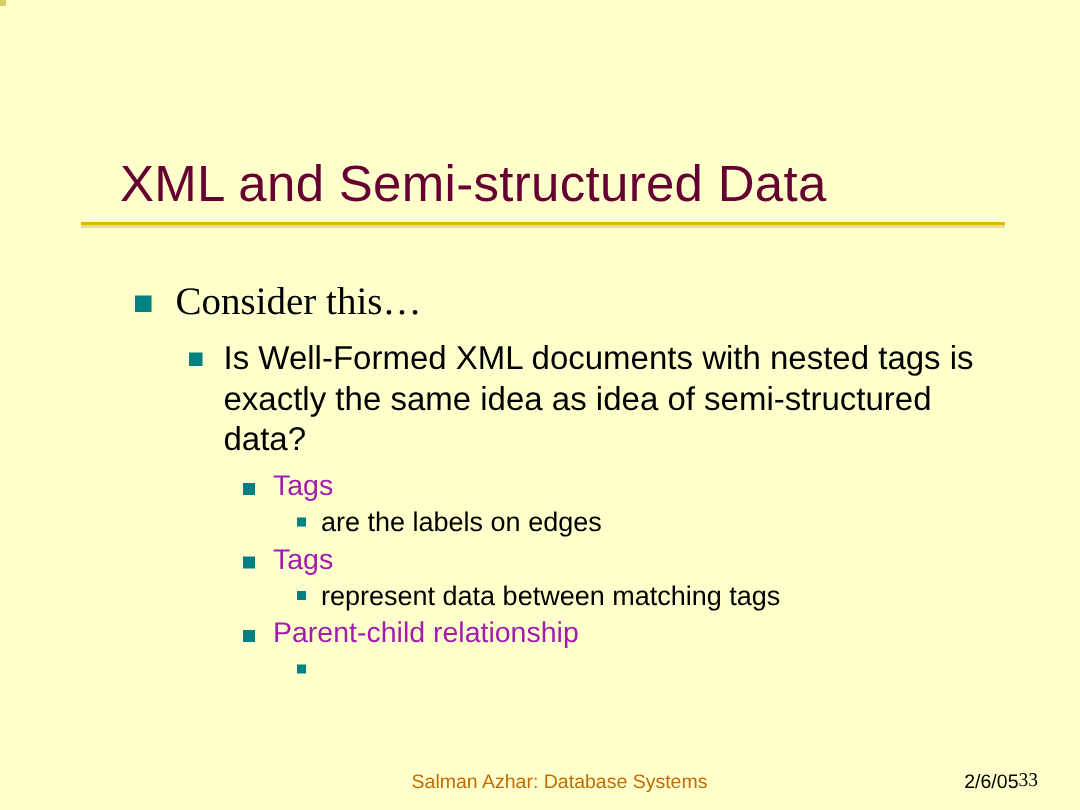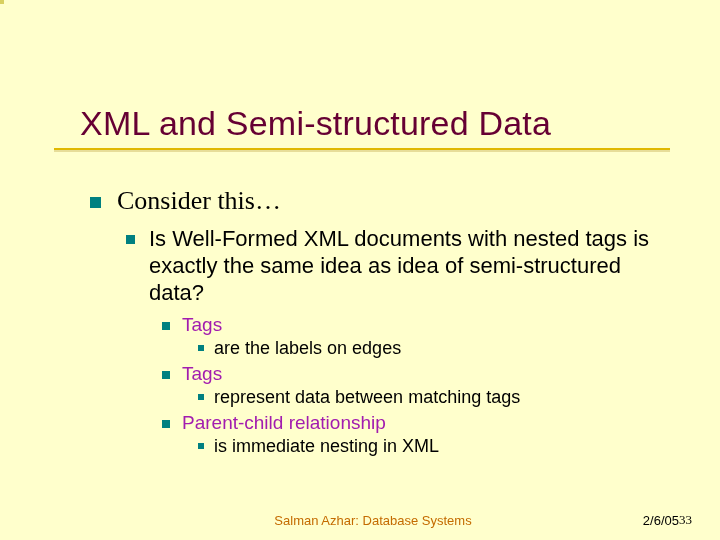--- a/index.html
+++ b/index.html
@@ -131,21 +131,20 @@
       <span class="bullet-sq"></span>
       <span class="lvl4-text">represent data between matching tags</span>
     </div>
 
     <div class="lvl3">
       <span class="bullet-sq"></span>
       <span class="lvl3-text">Parent-child relationship</span>
     </div>
     <div class="lvl4">
       <span class="bullet-sq"></span>
-      <span class="lvl4-text">is immediate nesting in XML</span>
     </div>
 
   </div>
 
   <div class="footer">
     <span class="footer-date">2/6/05</span>
     <span class="footer-center">Salman Azhar: Database Systems</span>
     <span class="footer-page">33</span>
   </div>
 </div>

